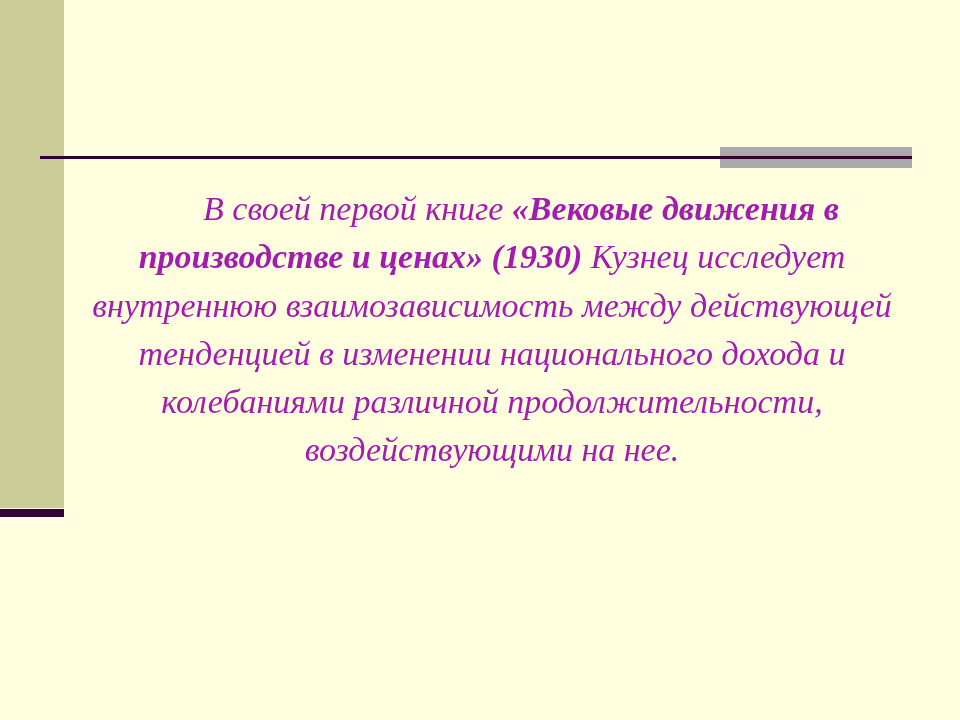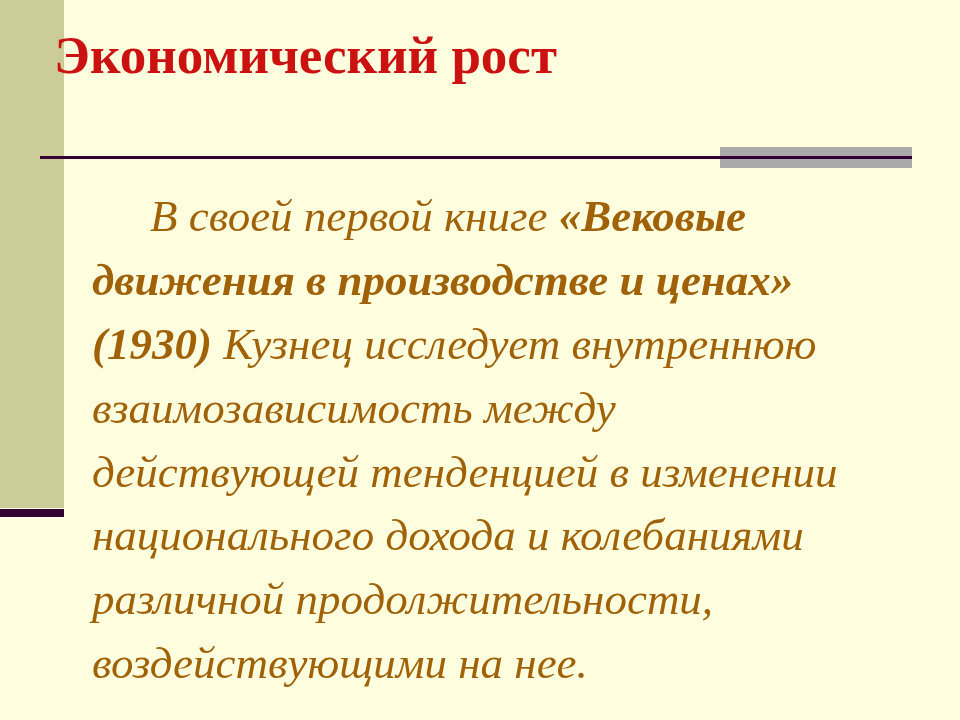--- a/index.html
+++ b/index.html
@@ -76,43 +76,42 @@
   }
 
   
   .body-text {
     position: absolute;
     left: 92px;
     top: 185px;
     width: 800px;
     margin: 0;
     font-family: "Liberation Serif", "DejaVu Serif", serif;
-    font-size: 45px;
+    font-size: 34px;
     font-style: italic;
     font-weight: normal;
     line-height: 1.42;
-    color: #a16207;
+    color: #a21caf;
     text-indent: 58px;
-    text-align: left;
+    text-align: center;
   }
   .body-text .strong {
     font-weight: bold;
     font-style: italic;
   }
 </style>
 </head>
 <body>
 
 <div class="slide">
 
   <div class="left-band"></div>
 
   <div class="left-band-cap"></div>
 
-  <h1 class="title">Экономический рост</h1>
 
   <div class="rule-gray"></div>
 
   <div class="rule-line"></div>
 
   <p class="body-text"><span class="seg-plain">В своей первой книге </span><span class="strong">«Вековые движения в производстве и ценах» (1930)</span><span class="seg-plain"> Кузнец  исследует внутреннюю взаимозависимость между действующей тенденцией в изменении национального дохода и колебаниями различной продолжительности, воздействующими на нее.</span></p>
 
 </div>
 
 </body></html>

